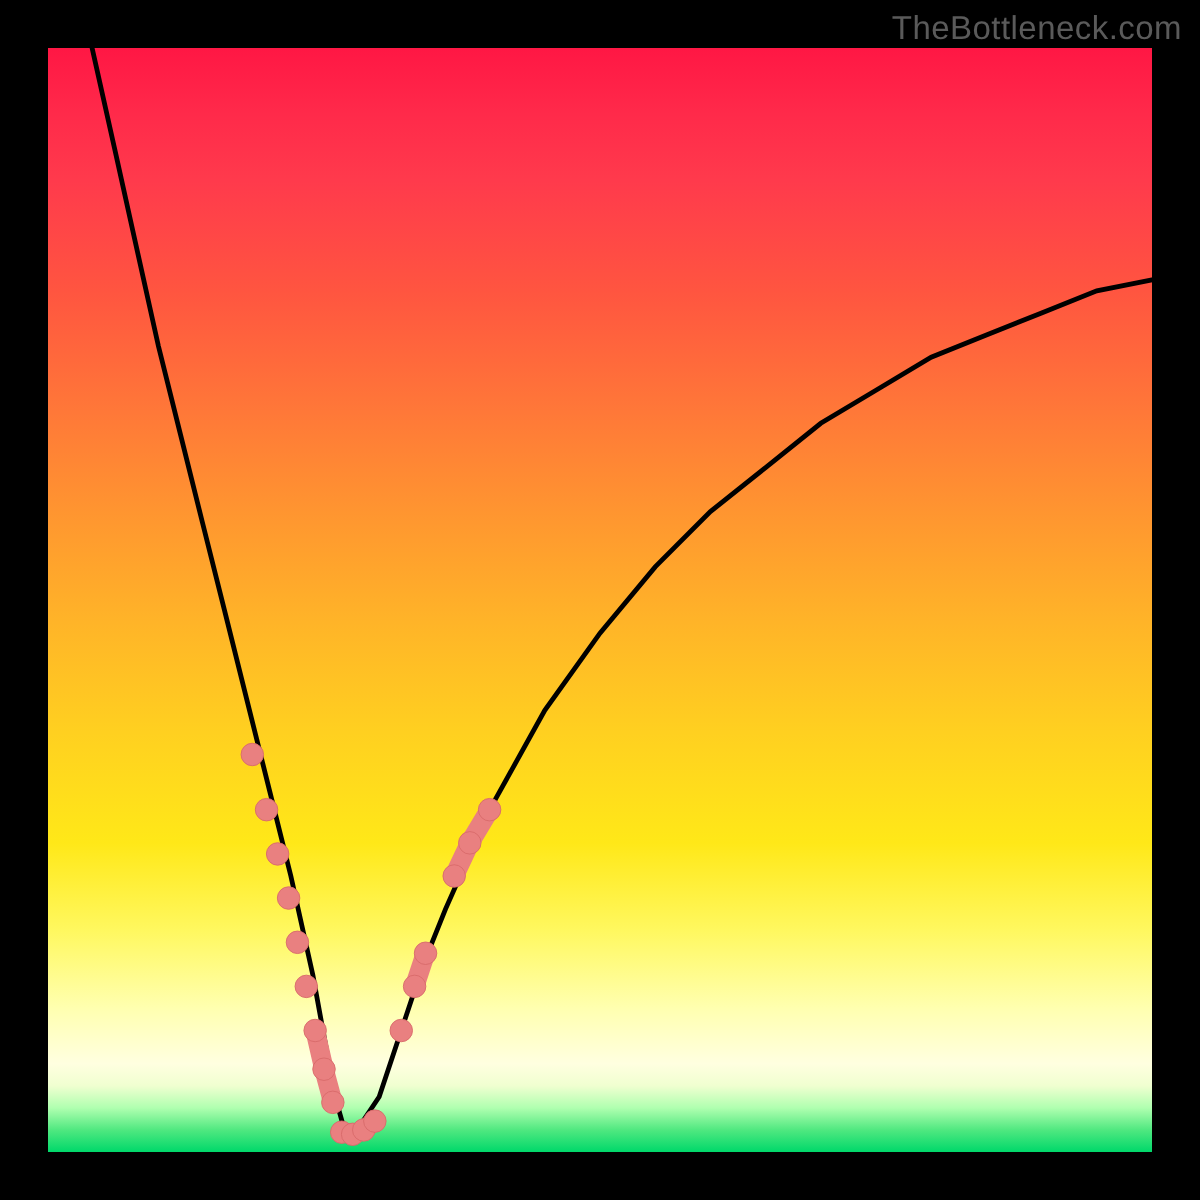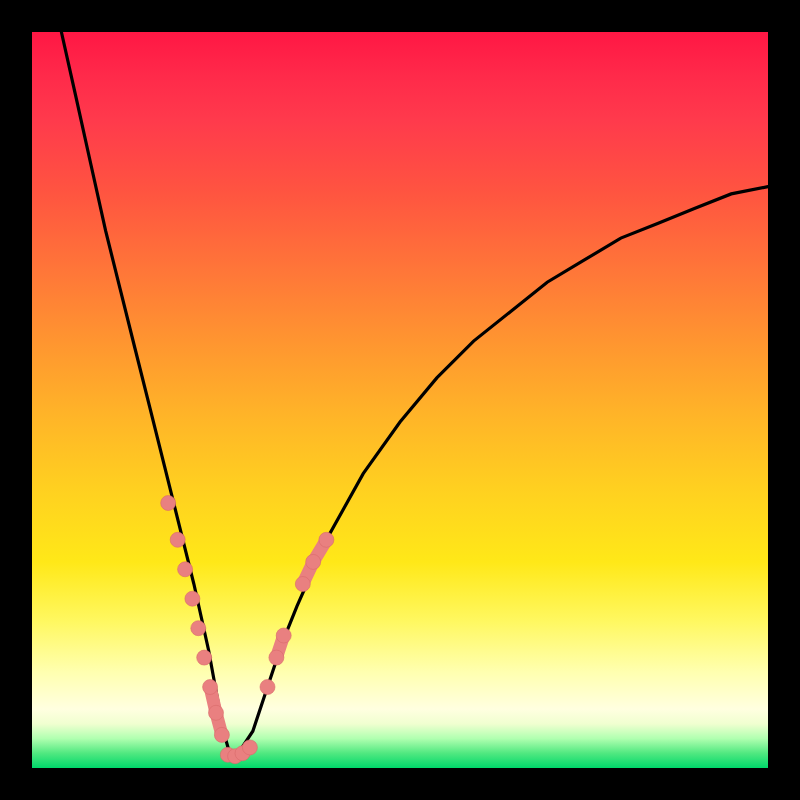--- a/index.html
+++ b/index.html
@@ -58,20 +58,21 @@
     top: 0;
     width: 736px;
     height: 736px;
     overflow: visible;
   }
 </style>
 </head>
 <body>
 
 <div class="frame">
+  <div class="watermark">TheBottleneck.com</div>
   <div class="plot">
     <svg class="curves" viewBox="0 0 736 736">
       <g>
         <path id="curve-path" fill="none" stroke="#000" stroke-width="3.2" stroke-linecap="round" d="M29.4 0.0 L44.2 66.2 L58.9 132.5 L73.6 198.7 L88.3 257.6 L103.0 316.5 L117.8 375.4 L132.5 434.2 L147.2 493.1 L161.9 552.0 L176.6 618.2 L191.4 699.2 L198.7 725.0 L206.1 721.3 L220.8 699.2 L235.5 655.0 L250.2 610.9 L265.0 574.1 L294.4 507.8 L331.2 441.6 L368.0 390.1 L404.8 345.9 L441.6 309.1 L478.4 279.7 L515.2 250.2 L552.0 228.2 L588.8 206.1 L625.6 191.4 L662.4 176.6 L699.2 161.9 L736.0 154.6"></path>
       </g>
       <g id="markers">
           <line x1="178.1" y1="655.0" x2="184.0" y2="680.8" stroke="#e98080" stroke-width="13" stroke-linecap="round"></line>
           <line x1="184.0" y1="680.8" x2="189.9" y2="702.9" stroke="#e98080" stroke-width="13" stroke-linecap="round"></line>
           <circle cx="136.2" cy="471.0" r="7.5" fill="#e98080" stroke="#d86a6a" stroke-width="0.6"></circle>
           <circle cx="145.7" cy="507.8" r="7.5" fill="#e98080" stroke="#d86a6a" stroke-width="0.6"></circle>

